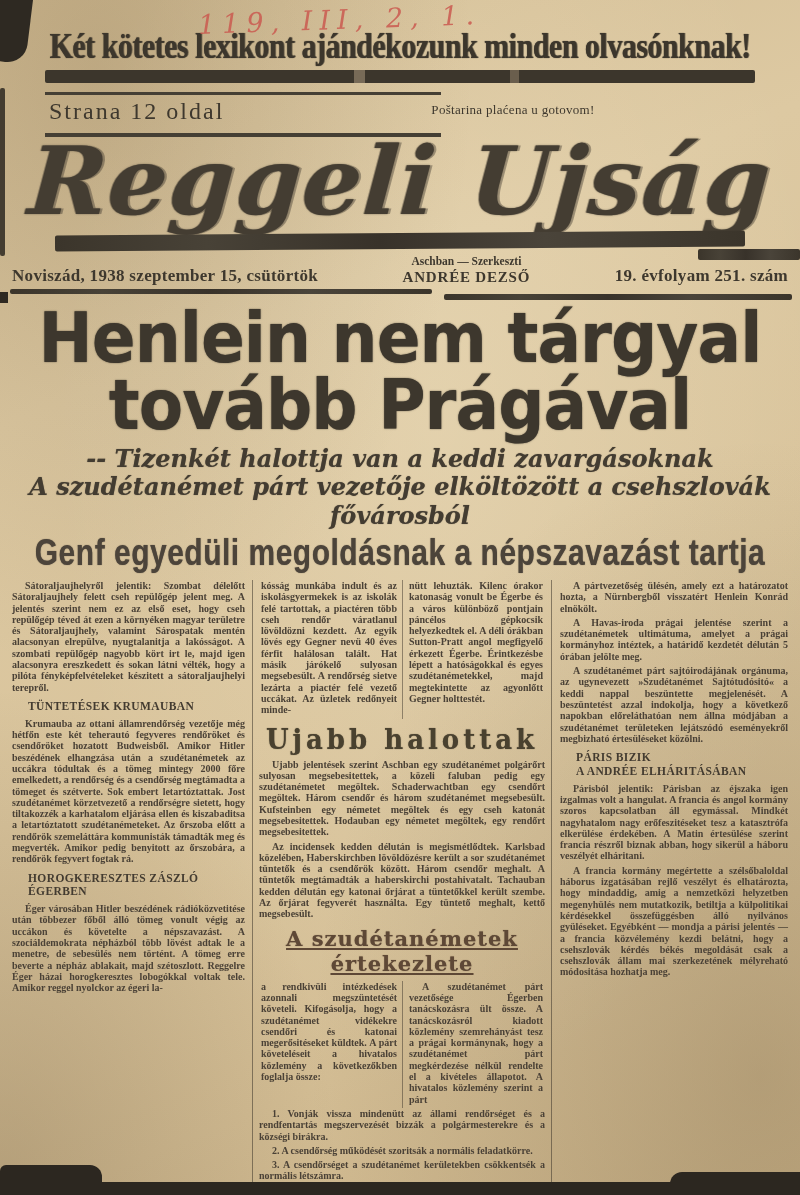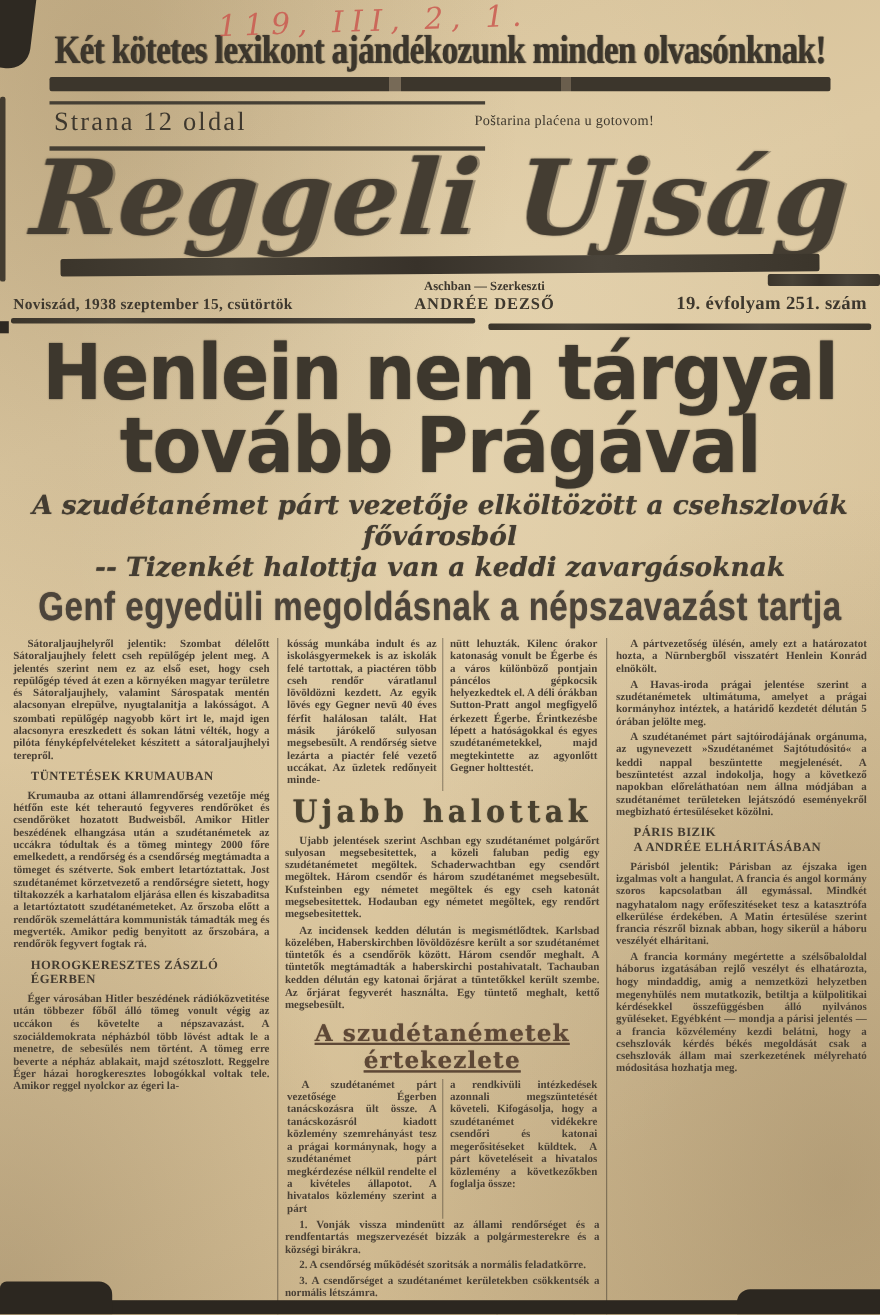--- a/index.html
+++ b/index.html
@@ -49,21 +49,21 @@
   .info-right .big-one{font-size:33px;letter-spacing:0;}
 
   .masthead{margin-top:0;text-align:center;
     font-family:"DejaVu Serif",serif;font-style:italic;font-weight:bold;
     font-size:94px;line-height:1.02;color:#443d32;letter-spacing:1px;
     transform:skewX(-4deg);
     text-shadow:0 0 2px rgba(68,61,50,.65),2.5px 0 0 rgba(68,61,50,.4),-1px 0 0 rgba(68,61,50,.4);}
   .masthead-bar{margin:4px 55px 0;height:16px;transform:rotate(-.4deg);}
 
   .dateline{display:flex;justify-content:space-between;align-items:flex-end;margin:6px 12px 0;color:#3e382e;}
-  .dateline .dl-left{font-size:14px;font-weight:bold;letter-spacing:.3px;}
+  .dateline .dl-left{font-size:17px;font-weight:bold;letter-spacing:.3px;}
   .dateline .dl-center{text-align:center;line-height:1.15;}
   .dateline .dl-center .small{font-size:11.5px;font-weight:bold;}
   .dateline .dl-center .name{font-size:15px;font-weight:bold;letter-spacing:.8px;}
   .dateline .dl-right{font-size:17px;font-weight:bold;letter-spacing:.3px;}
   .rule-row{position:relative;height:15px;margin-top:3px;}
   .rule-a{position:absolute;left:10px;width:422px;top:0;height:5px;}
   .rule-b{position:absolute;left:444px;right:8px;top:5px;height:6px;}
 
   .headline{margin-top:5px;text-align:center;
     font-family:"DejaVu Sans",sans-serif;font-weight:bold;
@@ -137,22 +137,22 @@
     <div class="rule-a ink"></div>
     <div class="rule-b ink"></div>
   </div>
 
   <div class="headline">
     <div>Henlein nem tárgyal</div>
     <div>tovább Prágával</div>
   </div>
 
   <div class="subheadline">
+    <div>-- Tizenkét halottja van a keddi zavargásoknak</div>
     <div>A szudétanémet párt vezetője elköltözött a csehszlovák fővárosból</div>
-    <div>-- Tizenkét halottja van a keddi zavargásoknak</div>
   </div>
 
   <div class="section-head">Genf egyedüli megoldásnak a népszavazást tartja</div>
 
   <div class="body-cols">
 
     <div class="col-left">
       <p class="bt">Sátoraljaujhelyről jelentik: Szombat délelőtt Sátoraljaujhely felett cseh repülőgép jelent meg. A jelentés szerint nem ez az első eset, hogy cseh repülőgép téved át ezen a környéken magyar területre és Sátoraljaujhely, valamint Sárospatak mentén alacsonyan elrepülve, nyugtalanitja a lakósságot. A szombati repülőgép nagyobb kört irt le, majd igen alacsonyra ereszkedett és sokan látni vélték, hogy a pilóta fényképfelvételeket készitett a sátoraljaujhelyi terepről.</p>
       <div class="col-h">TÜNTETÉSEK KRUMAUBAN</div>
       <p class="bt">Krumauba az ottani államrendőrség vezetője még hétfőn este két teherautó fegyveres rendőröket és csendőröket hozatott Budweisből. Amikor Hitler beszédének elhangzása után a szudétanémetek az uccákra tódultak és a tömeg mintegy 2000 főre emelkedett, a rendőrség és a csendőrség megtámadta a tömeget és szétverte. Sok embert letartóztattak. Jost szudétanémet körzetvezető a rendőrségre sietett, hogy tiltakozzék a karhatalom eljárása ellen és kiszabaditsa a letartóztatott szudétanémeteket. Az őrszoba előtt a rendőrök szemeláttára kommunisták támadták meg és megverték. Amikor pedig benyitott az őrszobára, a rendőrök fegyvert fogtak rá.</p>
@@ -171,24 +171,24 @@
         <div class="half">
           <p class="bt bt-sm" style="text-indent:0;">nütt lehuzták. Kilenc órakor katonaság vonult be Égerbe és a város különböző pontjain páncélos gépkocsik helyezkedtek el. A déli órákban Sutton-Pratt angol megfigyelő érkezett Égerbe. Érintkezésbe lépett a hatóságokkal és egyes szudétanémetekkel, majd megtekintette az agyonlőtt Gegner holttestét.</p>
         </div>
       </div>
       <div class="mid-h1">Ujabb halottak</div>
       <p class="bt">Ujabb jelentések szerint Aschban egy szudétanémet polgárőrt sulyosan megsebesitettek, a közeli faluban pedig egy szudétanémetet megöltek. Schaderwachtban egy csendőrt megöltek. Három csendőr és három szudétanémet megsebesült. Kufsteinben egy németet megöltek és egy cseh katonát megsebesitettek. Hodauban egy németet megöltek, egy rendőrt megsebesitettek.</p>
       <p class="bt">Az incidensek kedden délután is megismétlődtek. Karlsbad közelében, Haberskirchben lövöldözésre került a sor szudétanémet tüntetők és a csendőrök között. Három csendőr meghalt. A tüntetők megtámadták a haberskirchi postahivatalt. Tachauban kedden délután egy katonai őrjárat a tüntetőkkel került szembe. Az őrjárat fegyverét használta. Egy tüntető meghalt, kettő megsebesült.</p>
       <div class="mid-h2">A szudétanémetek értekezlete</div>
       <div class="mid-two">
         <div class="half">
+          <p class="bt bt-sm" style="text-indent:0;">a rendkivüli intézkedések azonnali megszüntetését követeli. Kifogásolja, hogy a szudétanémet vidékekre csendőri és katonai megerősitéseket küldtek. A párt követeléseit a hivatalos közlemény a következőkben foglalja össze:</p>
+        </div>
+        <div class="half">
           <p class="bt bt-sm">A szudétanémet párt vezetősége Égerben tanácskozásra ült össze. A tanácskozásról kiadott közlemény szemrehányást tesz a prágai kormánynak, hogy a szudétanémet párt megkérdezése nélkül rendelte el a kivételes állapotot. A hivatalos közlemény szerint a párt</p>
-        </div>
-        <div class="half">
-          <p class="bt bt-sm" style="text-indent:0;">a rendkivüli intézkedések azonnali megszüntetését követeli. Kifogásolja, hogy a szudétanémet vidékekre csendőri és katonai megerősitéseket küldtek. A párt követeléseit a hivatalos közlemény a következőkben foglalja össze:</p>
         </div>
       </div>
       <p class="bt">1. Vonják vissza mindenütt az állami rendőrséget és a rendfentartás megszervezését bizzák a polgármesterekre és a községi birákra.</p>
       <p class="bt">2. A csendőrség működését szoritsák a normális feladatkörre.</p>
       <p class="bt">3. A csendőrséget a szudétanémet kerületekben csökkentsék a normális létszámra.</p>
       <p class="bt">4. A katonai alakulatokat kizáróan laktanyákban szállásolják el és tartsák őket távol a polgári lakósságtól.</p>
       <p class="bt">5. Ha a kormány ezeket a feltételeket hat órán belül nem teljesiti és nem hirdeti ki rádió utján is a rögtönitélő biráskodás visszavonását, akkor a szudétanémet párt elhárit magától minden felelősséget az események további alakulásáért.</p>
     </div>
 
     <div class="col-right">

